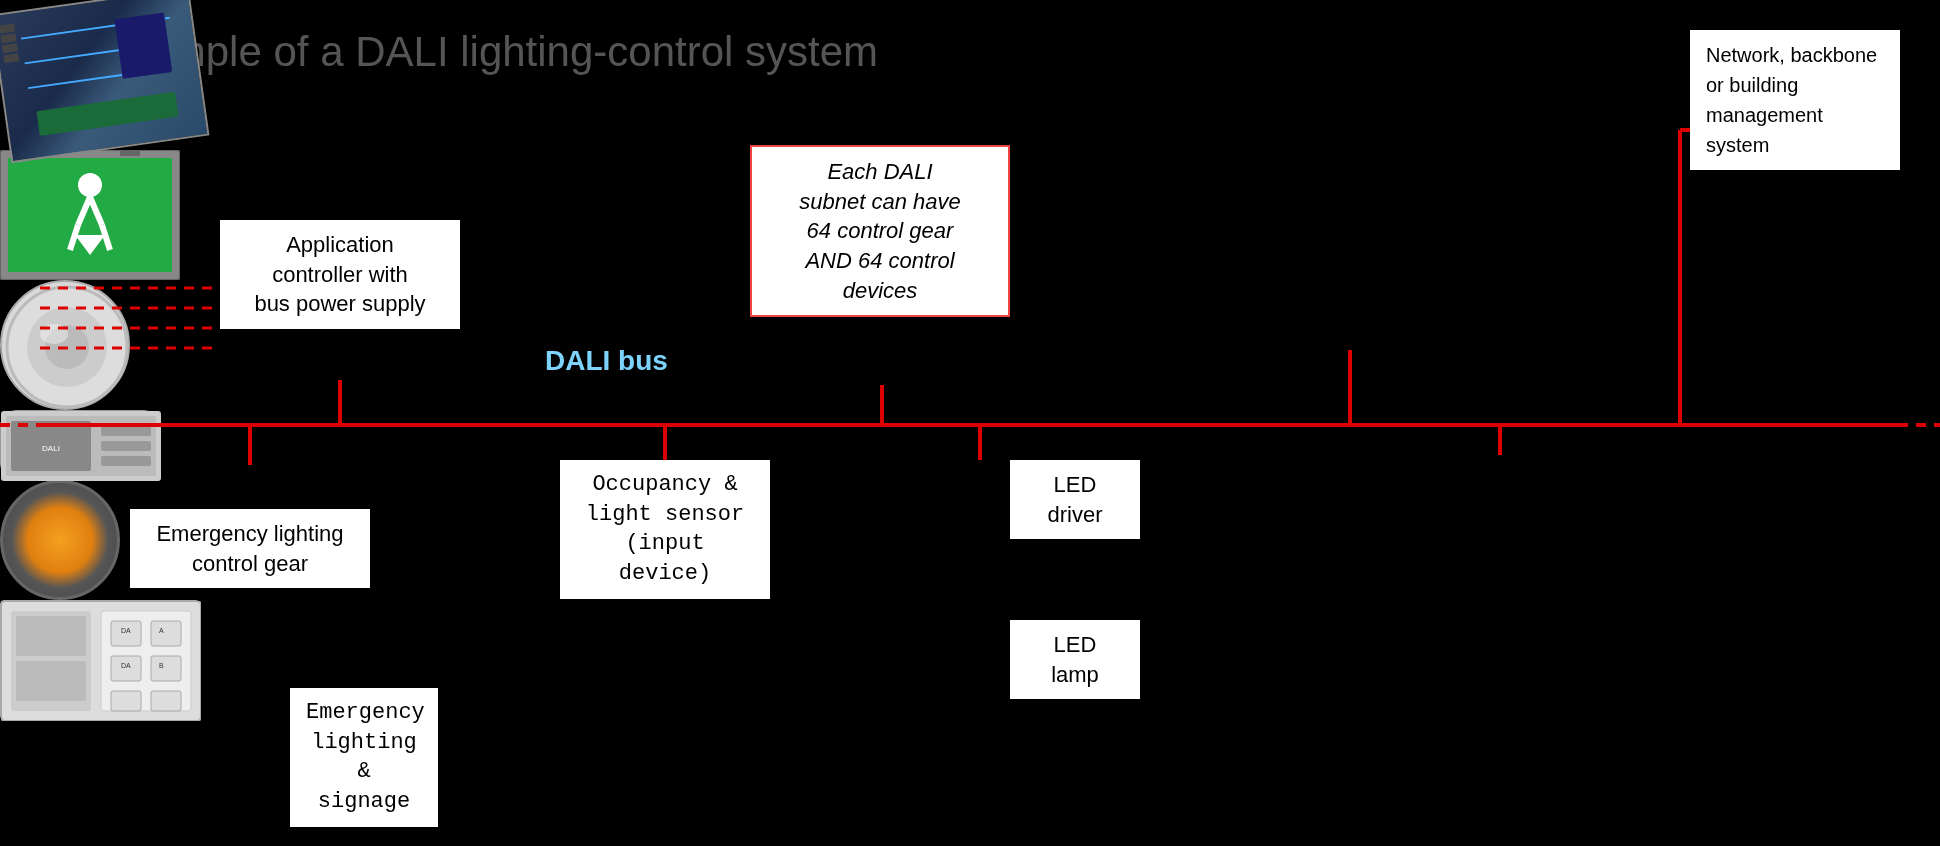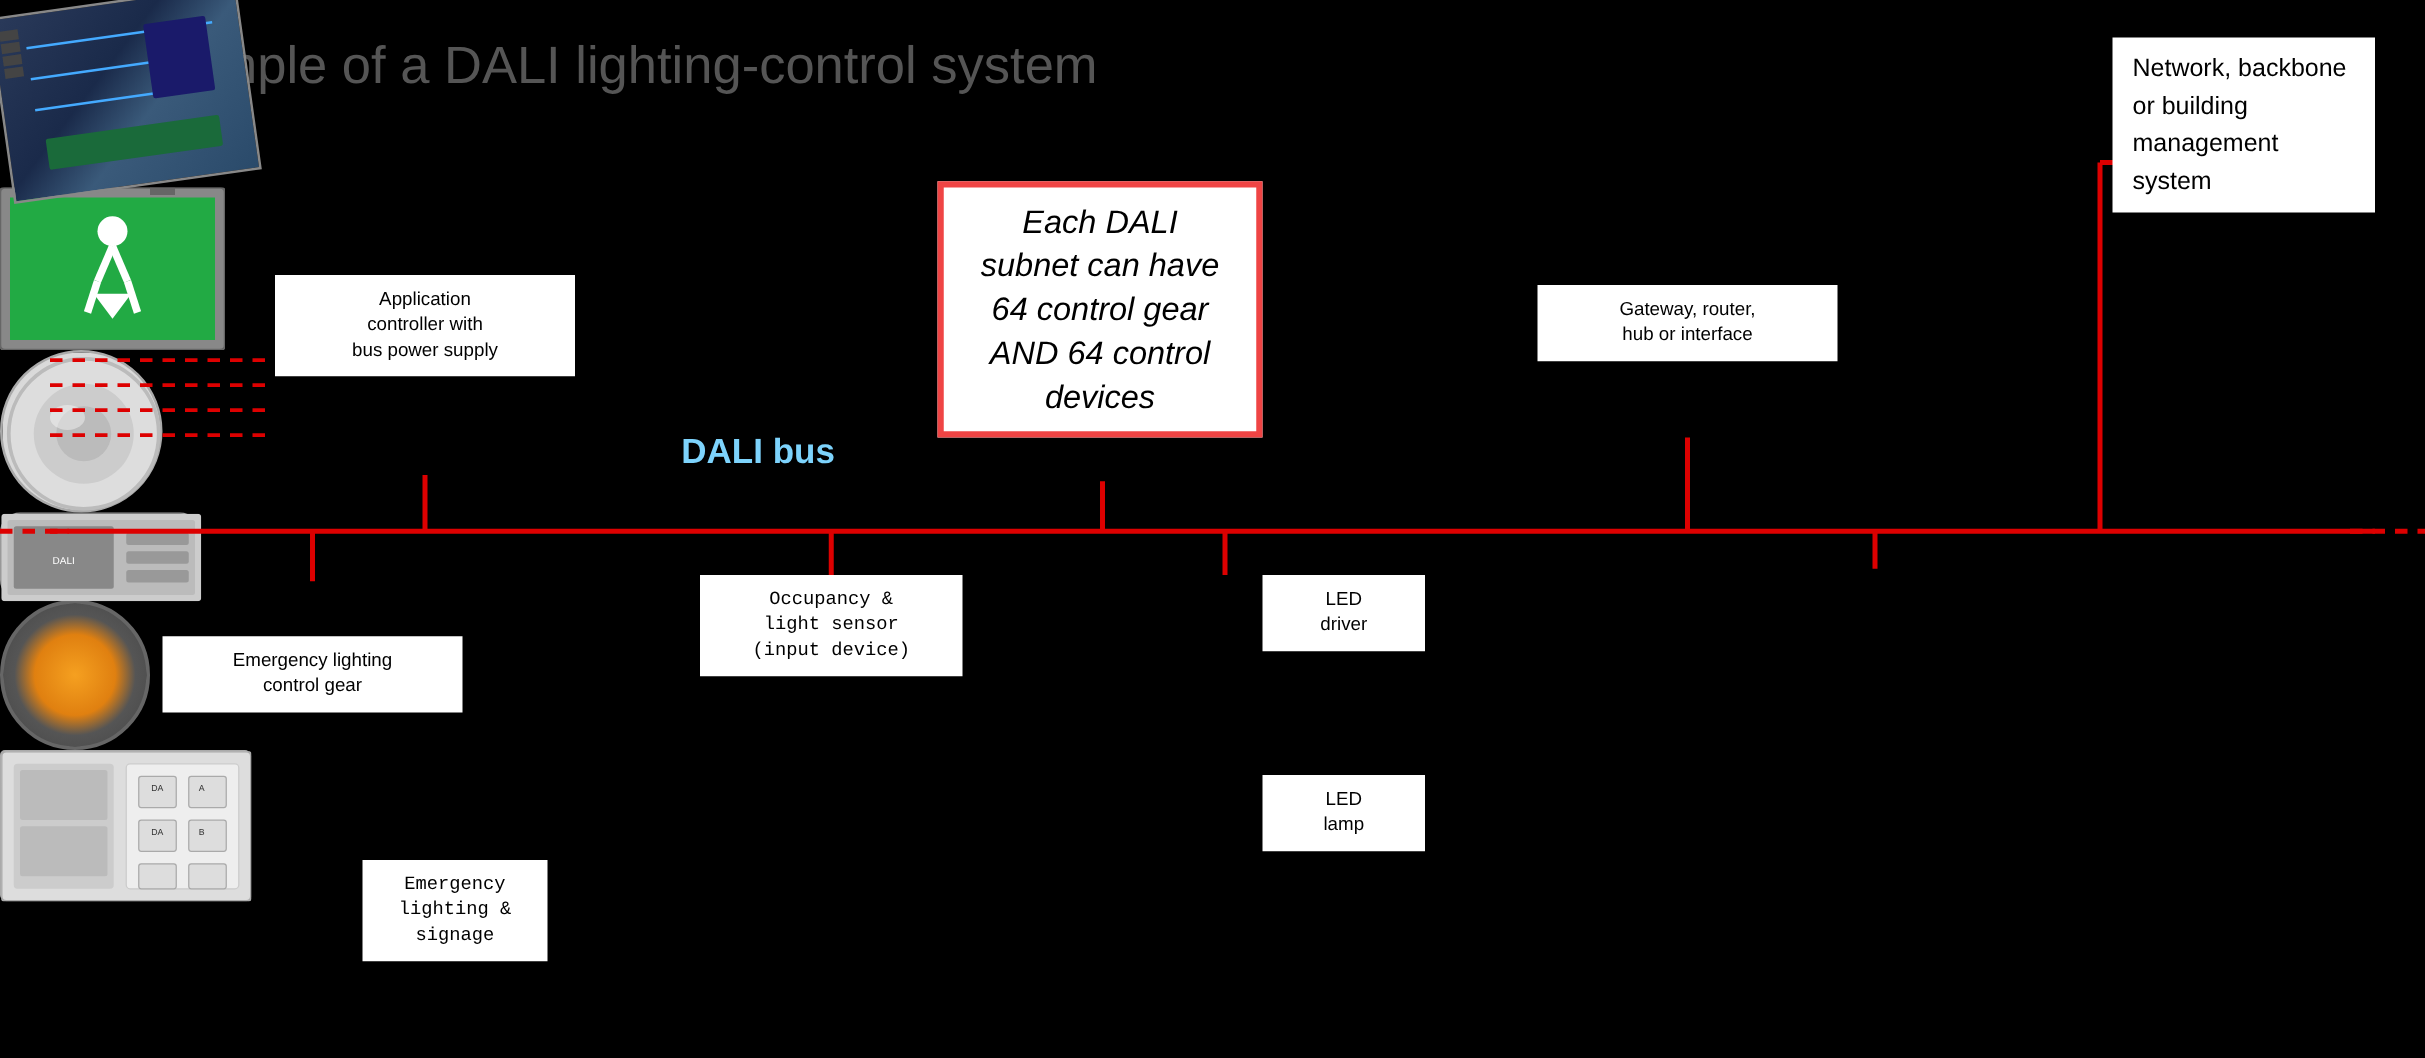--- a/index.html
+++ b/index.html
@@ -28,21 +28,21 @@
       font-weight: 300;
       white-space: nowrap;
     }
 
     
     .label-box {
       position: absolute;
       background: #fff;
       padding: 10px 16px;
       text-align: center;
-      font-size: 15px;
+      font-size: 22px;
       line-height: 1.35;
       color: #000;
     }
 
     
     .box-network {
       top: 30px;
       right: 40px;
       width: 210px;
     }
@@ -261,27 +261,24 @@
     <div class="pcb-line" style="top:50px; left:25px; width:120px; background:#4af;"></div>
     <div class="pcb-line" style="top:75px; left:25px; width:100px; background:#4af;"></div>
     <div style="position:absolute; top:100px; left:30px; width:140px; height:25px; background:#1a6a3a; border-radius:2px;"></div>
     <div style="position:absolute; top:20px; left:120px; width:50px; height:60px; background:#1a1a6a; border-radius:2px;"></div>
   </div>
 
   <div class="label-box box-app-controller">
     <span>Application<br>controller with<br>bus power supply</span>
   </div>
 
-  <div class="label-box box-dali-subnet" style="font-style:italic; font-size:26px; border: 5px solid #ef4444;">
+  <div class="label-box box-dali-subnet" style="font-style:italic; font-size:22px; border: 2px solid #ef4444;">
     <span><em>Each DALI<br>subnet can have<br>64 control gear<br>AND 64 control<br>devices</em></span>
   </div>
 
-  <div class="label-box box-gateway">
-    <span>Gateway, router,<br>hub or interface</span>
-  </div>
 
   <div class="dali-bus-label">DALI bus</div>
 
   <div class="label-box box-emerg-control">
     <span>Emergency lighting<br>control gear</span>
   </div>
 
   <div class="img-exit-sign">
     <svg width="180" height="130" viewBox="0 0 180 130">
 

